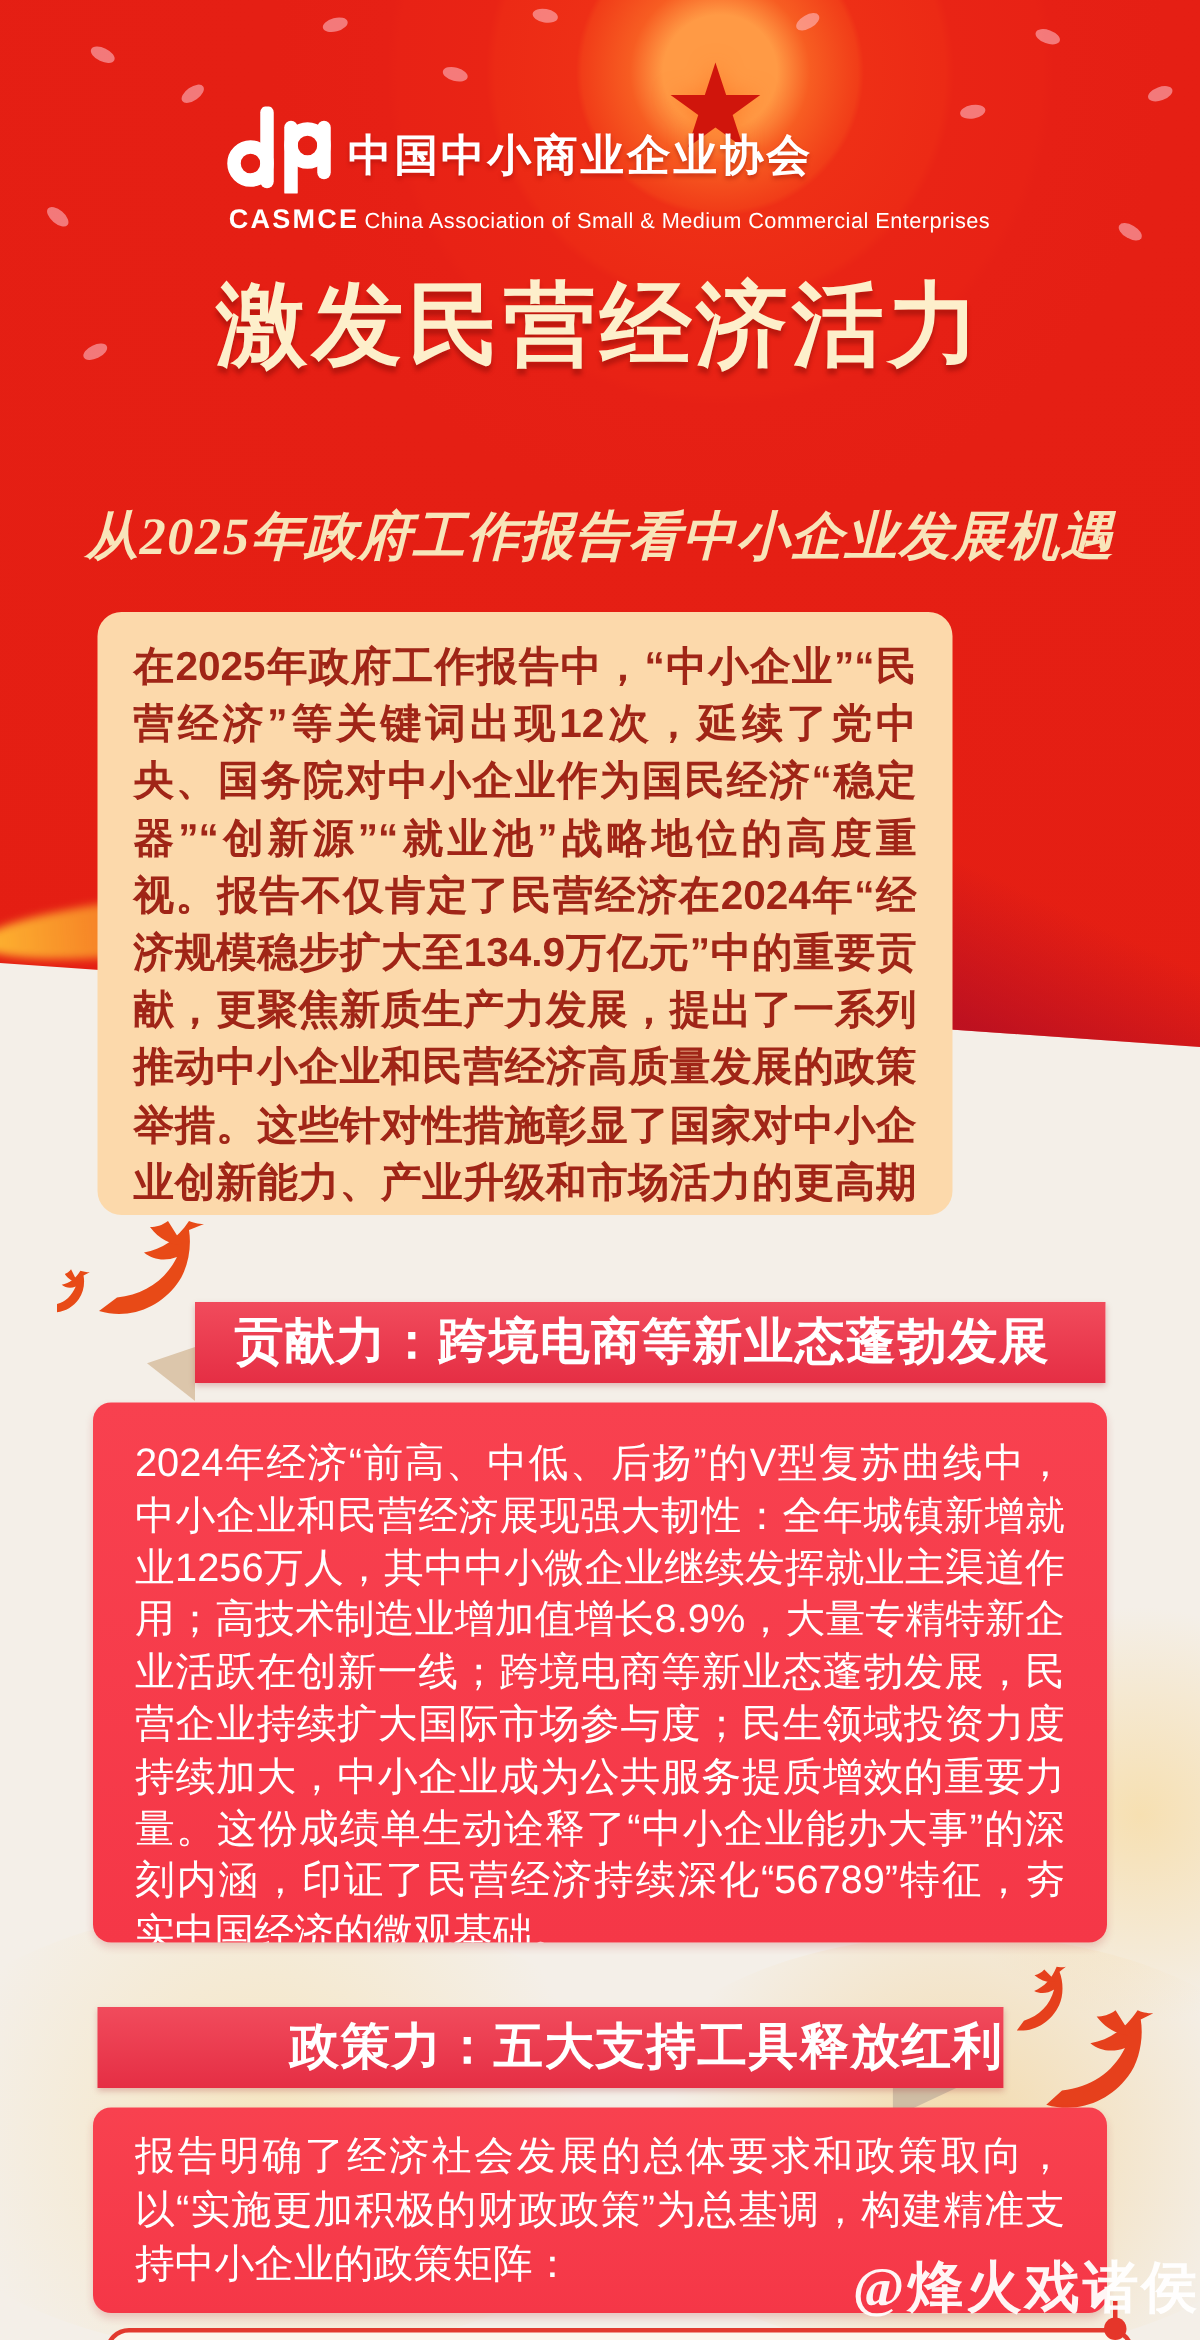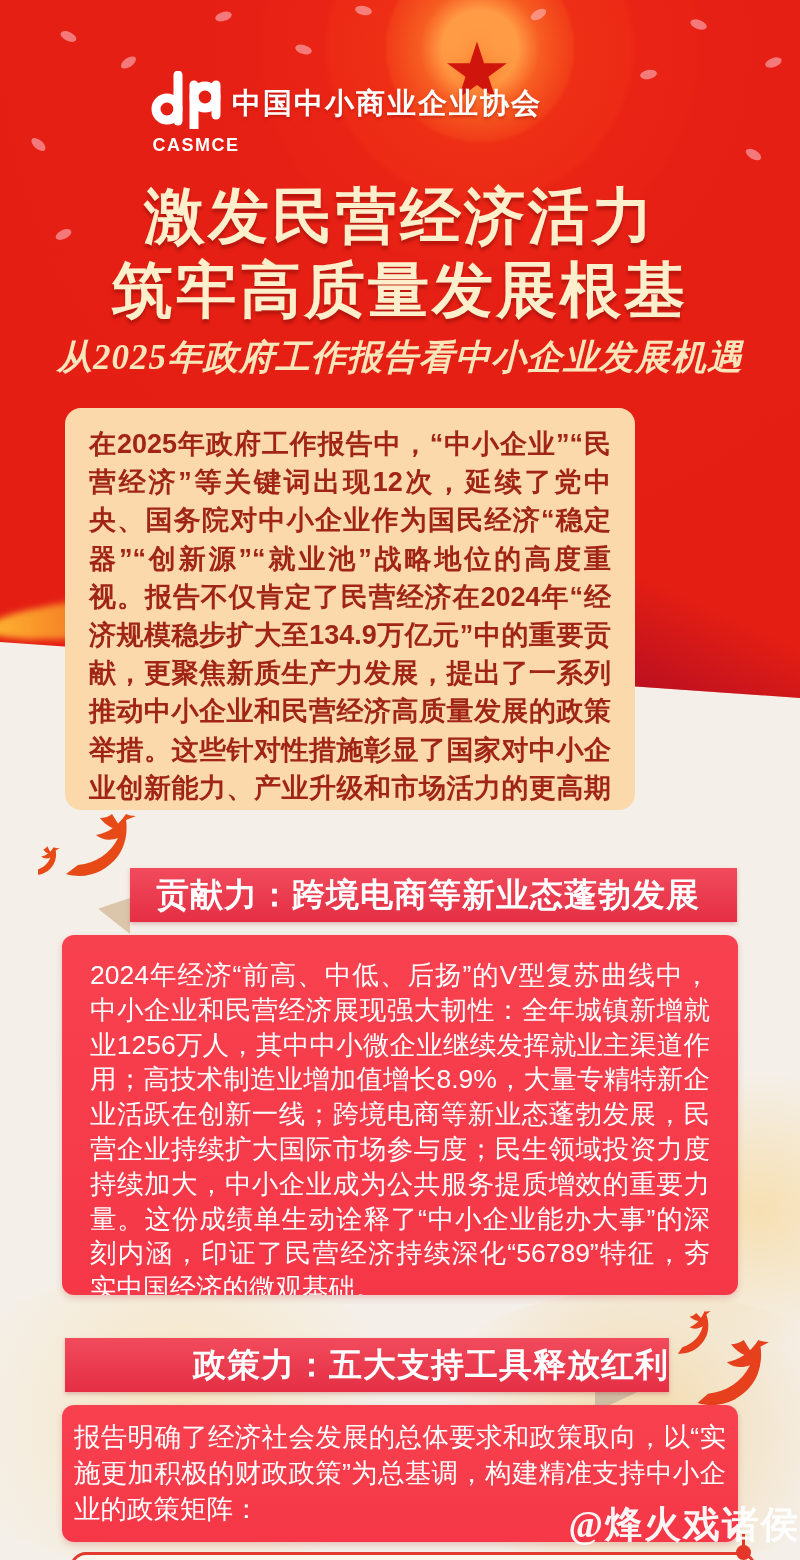--- a/index.html
+++ b/index.html
@@ -68,21 +68,21 @@
   .fold-right{left:595px;top:1374px;width:58px;height:38px;background:#cfbda4;
     clip-path:polygon(0 0,100% 28%,0 100%);}
 
   
   .redbox{position:absolute;left:62px;width:676px;border-radius:12px;
     background:linear-gradient(180deg,#f8414f,#f53747);box-sizing:border-box;
     overflow:hidden;box-shadow:0 3px 6px rgba(180,30,40,.2);}
   .redbox p{margin:0;color:#fff;font-size:26.5px;text-align:justify;font-weight:400;}
   .redbox1{top:935px;height:360px;padding:23px 28px;}
   .redbox1 p{line-height:34.8px;}
-  .redbox2{top:1405px;height:137px;padding:14px 12px;}
+  .redbox2{top:1405px;height:137px;padding:14px 28px;}
   .redbox2 p{line-height:36px;}
 
   
   .doves{position:absolute;}
   .doves-left{left:38px;top:812px;width:125px;height:72px;}
   .doves-right{left:668px;top:1310px;width:128px;height:118px;}
 
   
   .bottom-card{position:absolute;left:70px;top:1552px;width:686px;height:16px;
     background:#fdf6eb;border:3px solid #e23a2e;border-bottom:none;
@@ -122,23 +122,23 @@
           <circle cx="17" cy="38" r="11"></circle>
           <path d="M28 4 V50"></path>
           <path d="M44 14 V57"></path>
           <circle cx="55" cy="26" r="11"></circle>
           <path d="M66 14 V44"></path>
         </g>
       </svg>
       <div class="logo-acr">CASMCE</div>
     </div>
     <div class="org-cn">中国中小商业企业协会</div>
+    <div class="org-en">China Association of Small &amp; Medium Commercial Enterprises</div>
 
     <div class="title-line t1">激发民营经济活力</div>
-    <div class="title-line t2">筑牢高质量发展根基</div>
     <div class="subtitle">从2025年政府工作报告看中小企业发展机遇</div>
 
     <div class="gold-wave"></div>
     <div class="hdr-dark"></div>
   </div>
 
   <div class="intro-panel">
     <p>在2025年政府工作报告中，“中小企业”“民营经济”等关键词出现12次，延续了党中央、国务院对中小企业作为国民经济“稳定器”“创新源”“就业池”战略地位的高度重视。报告不仅肯定了民营经济在2024年“经济规模稳步扩大至134.9万亿元”中的重要贡献，更聚焦新质生产力发展，提出了一系列推动中小企业和民营经济高质量发展的政策举措。这些针对性措施彰显了国家对中小企业创新能力、产业升级和市场活力的更高期待，为其融入新发展格局明确了方向。</p>
   </div>
 

